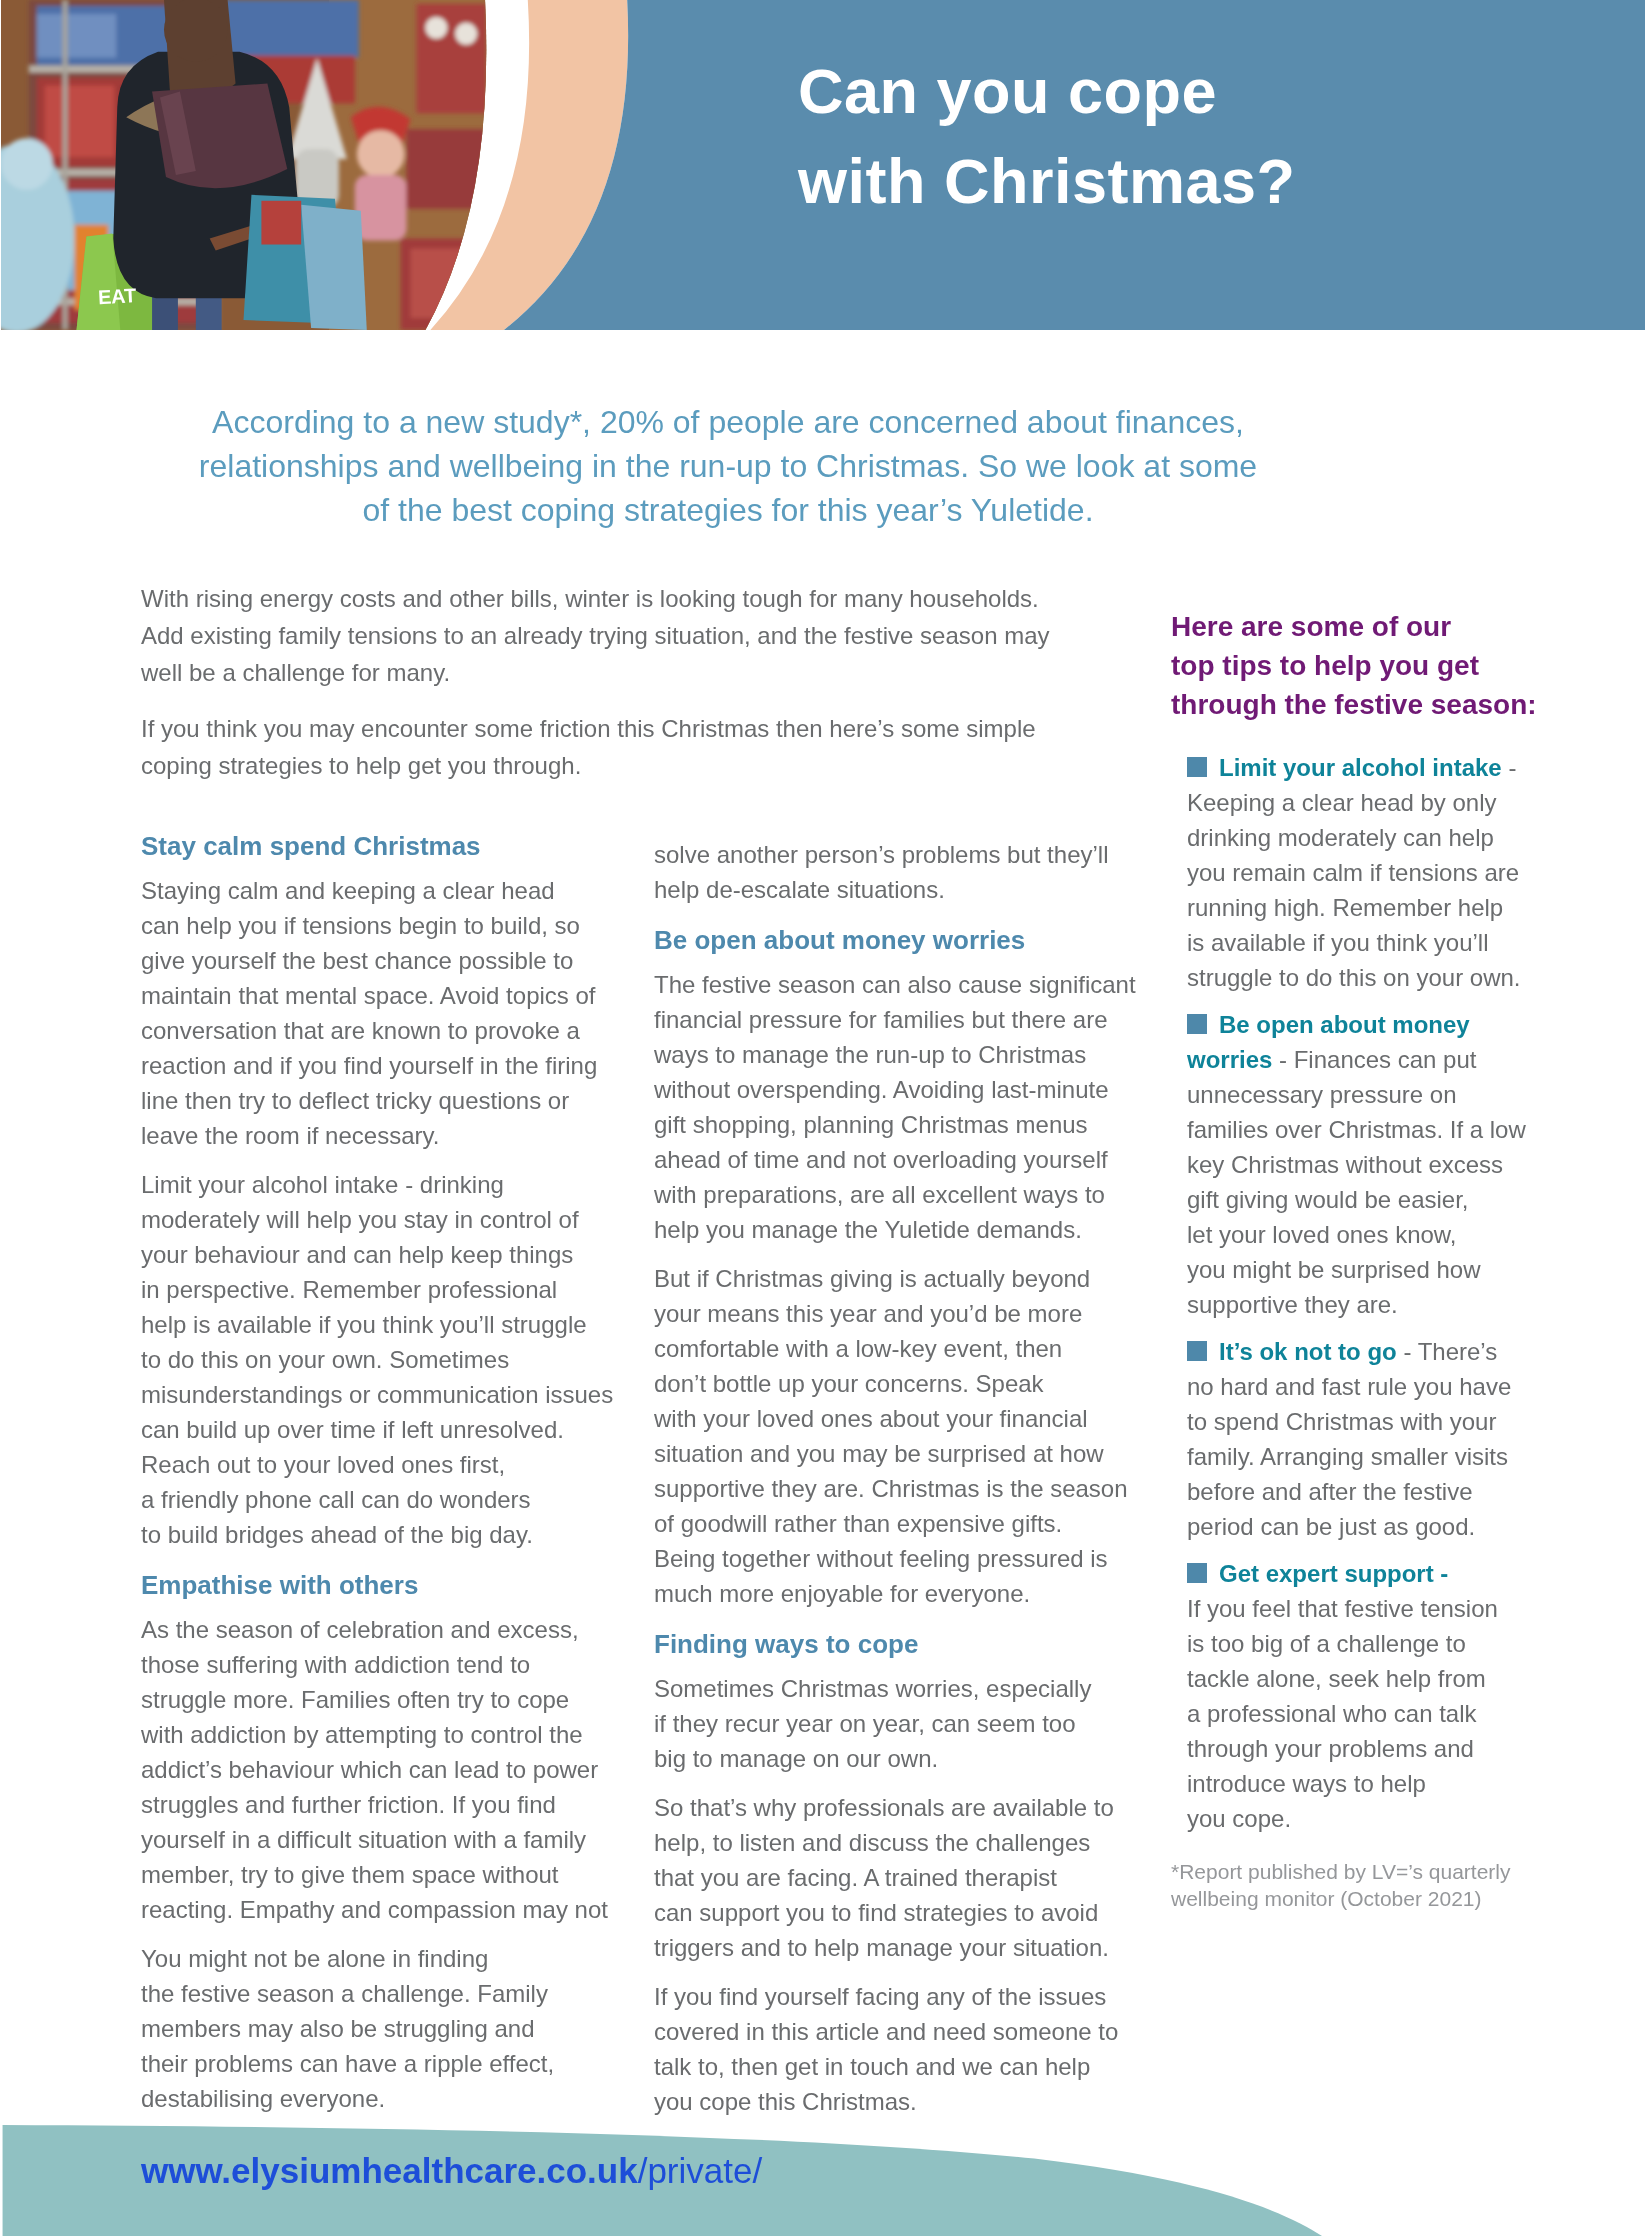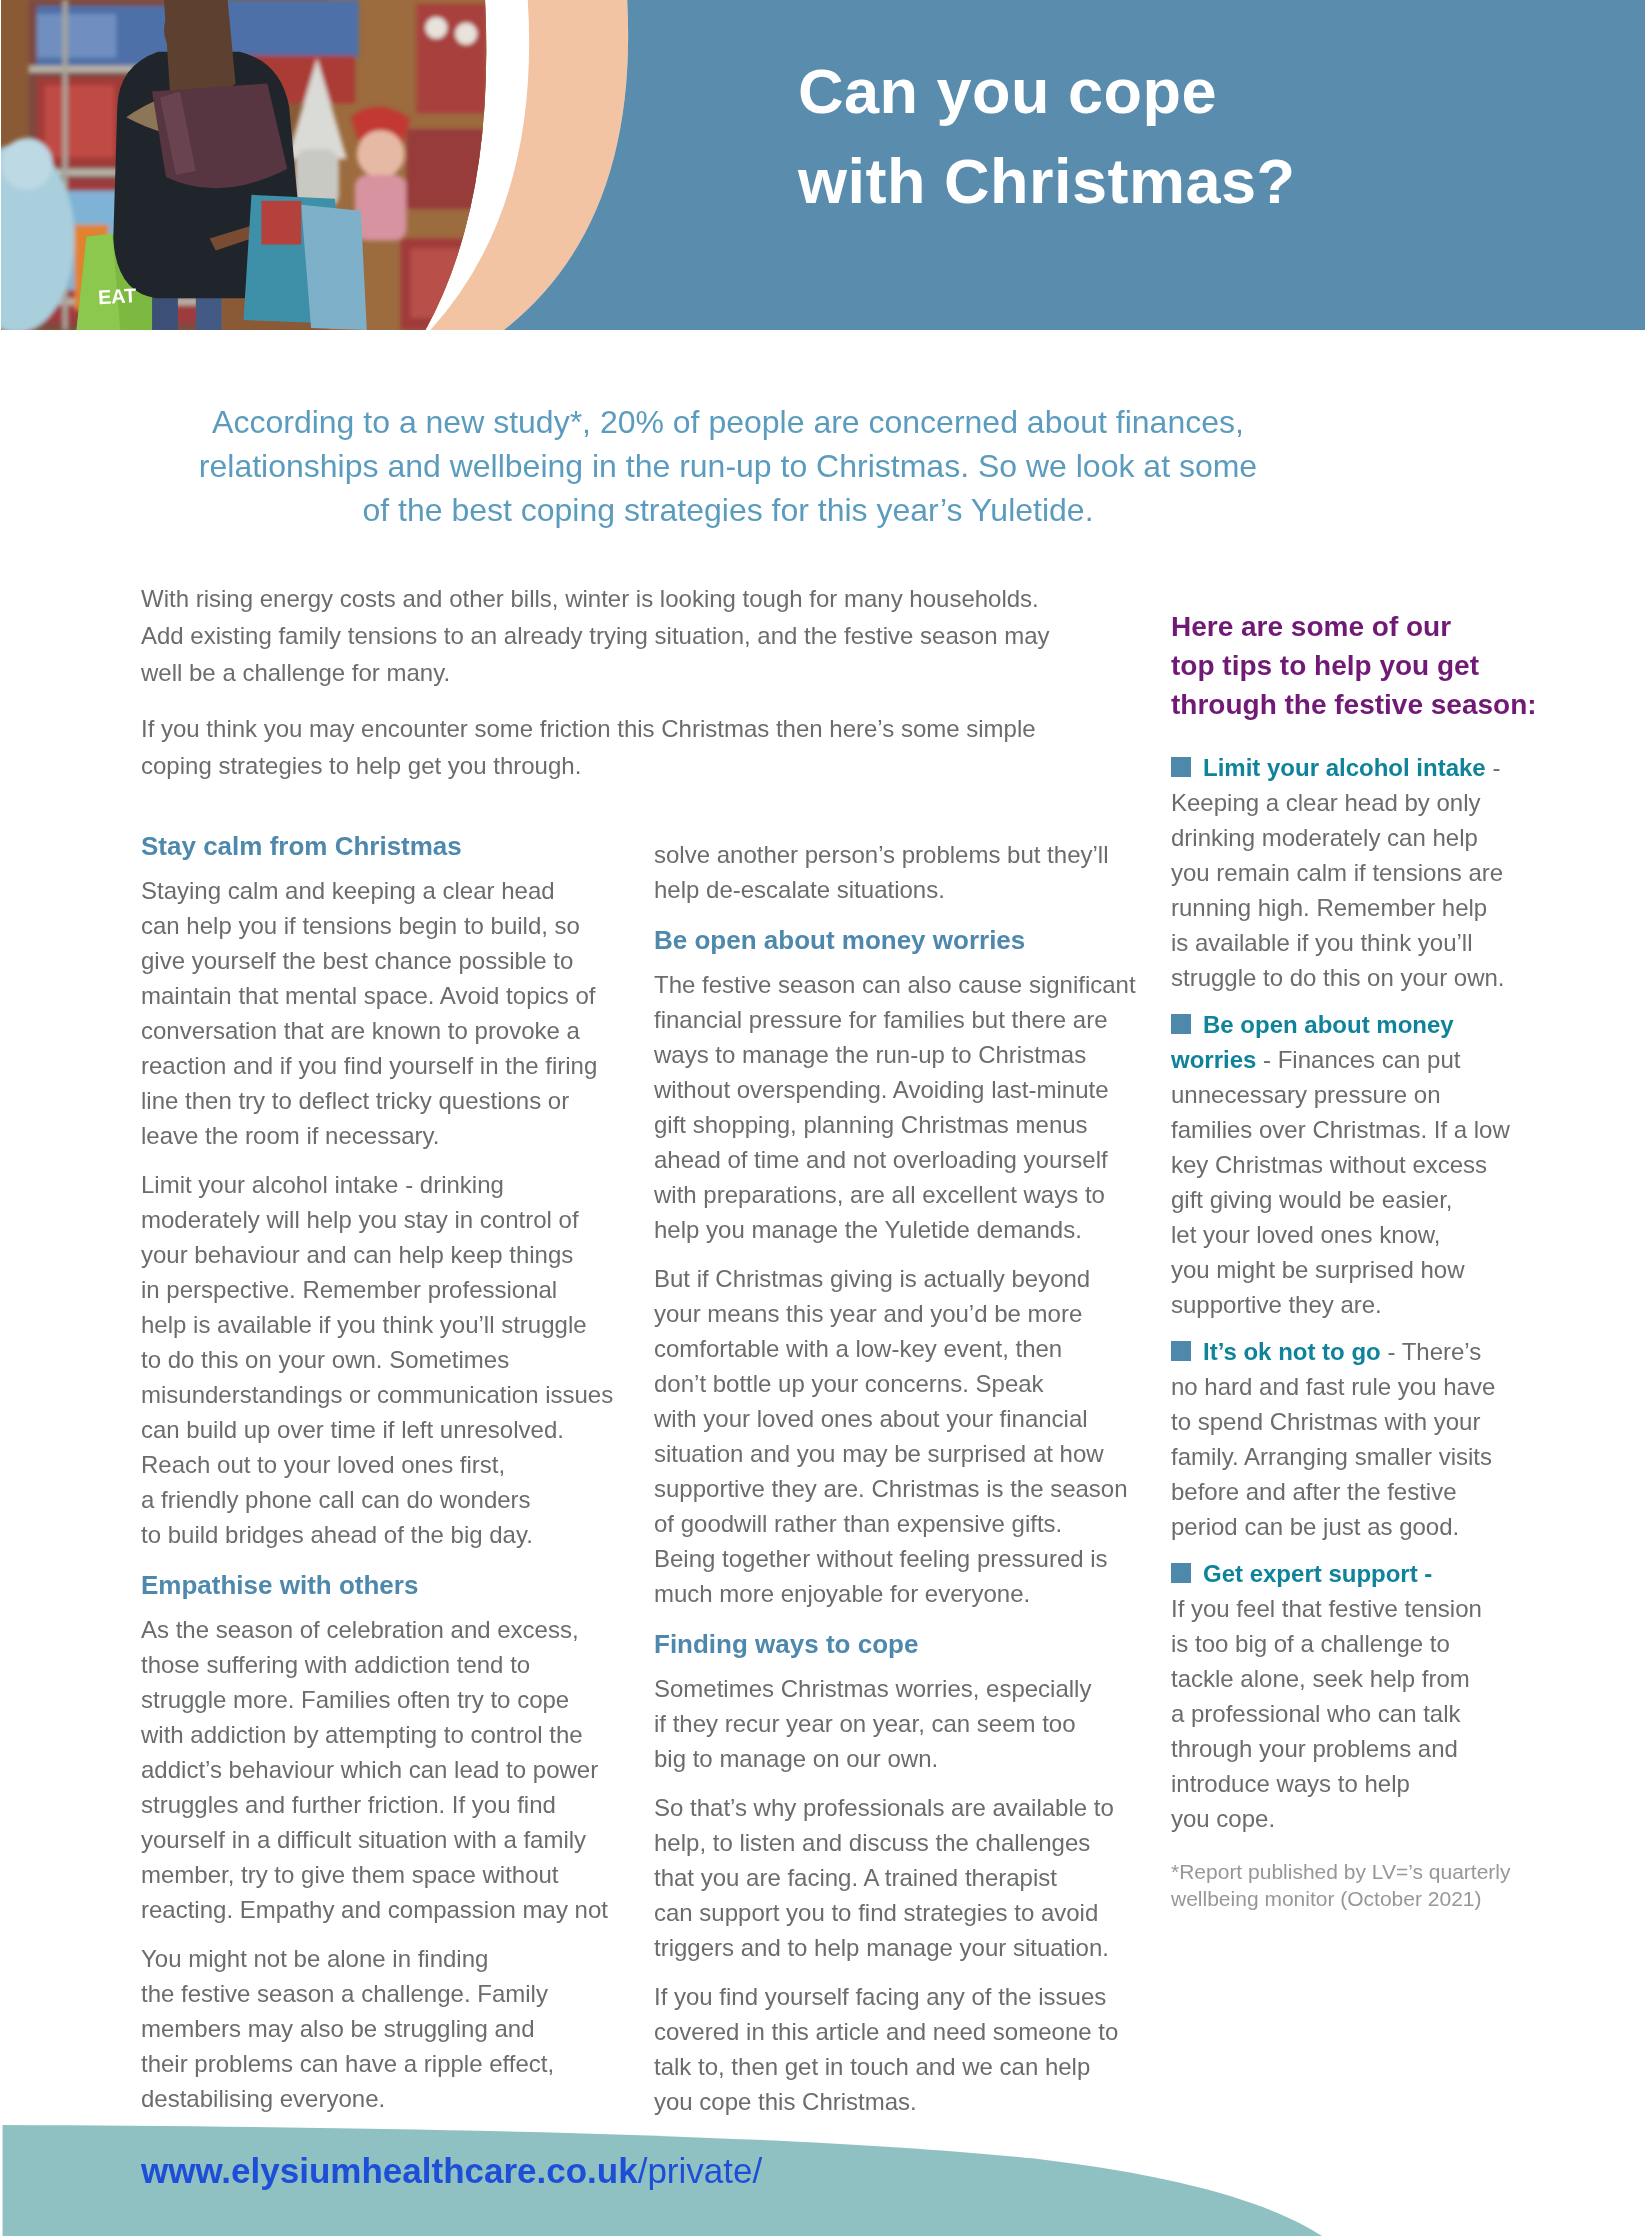--- a/index.html
+++ b/index.html
@@ -39,21 +39,21 @@
     margin:16px 0 10px 0;
   }
   .col h2:first-child{margin-top:0;}
   .col p{margin:0 0 14px 0;}
 
   
   .sidebar{position:absolute;left:1171px;top:607px;width:398px;}
   .side-heading{
     margin:0 0 26px 0;font-size:28px;line-height:39px;font-weight:bold;color:#701a75;
   }
-  .bullet{margin:12px 0 0 0;font-size:24px;line-height:35px;color:#6a6c6e;}
+  .bullet{margin:12px 0 0 16px;font-size:24px;line-height:35px;color:#6a6c6e;}
   .bullet .sq{
     display:inline-block;width:20px;height:20px;background:#4e88aa;
     margin-right:12px;vertical-align:baseline;position:relative;top:1px;
   }
   .bullet strong{color:#0e8399;font-weight:bold;}
   .footnote{
     margin:22px 0 0 0;font-size:21px;line-height:27px;color:#95979a;
   }
 
   
@@ -148,21 +148,21 @@
 
   <section class="lead">
     <p class="lines">With rising energy costs and other bills, winter is looking tough for many households.
 Add existing family tensions to an already trying situation, and the festive season may
 well be a challenge for many.</p>
     <p class="lines">If you think you may encounter some friction this Christmas then here’s some simple
 coping strategies to help get you through.</p>
   </section>
 
   <section class="col col-left">
-    <h2>Stay calm from Christmas</h2>
+    <h2>Stay calm spend Christmas</h2>
     <p class="lines">Staying calm and keeping a clear head
 can help you if tensions begin to build, so
 give yourself the best chance possible to
 maintain that mental space. Avoid topics of
 conversation that are known to provoke a
 reaction and if you find yourself in the firing
 line then try to deflect tricky questions or
 leave the room if necessary.</p>
     <p class="lines">Limit your alcohol intake - drinking
 moderately will help you stay in control of

